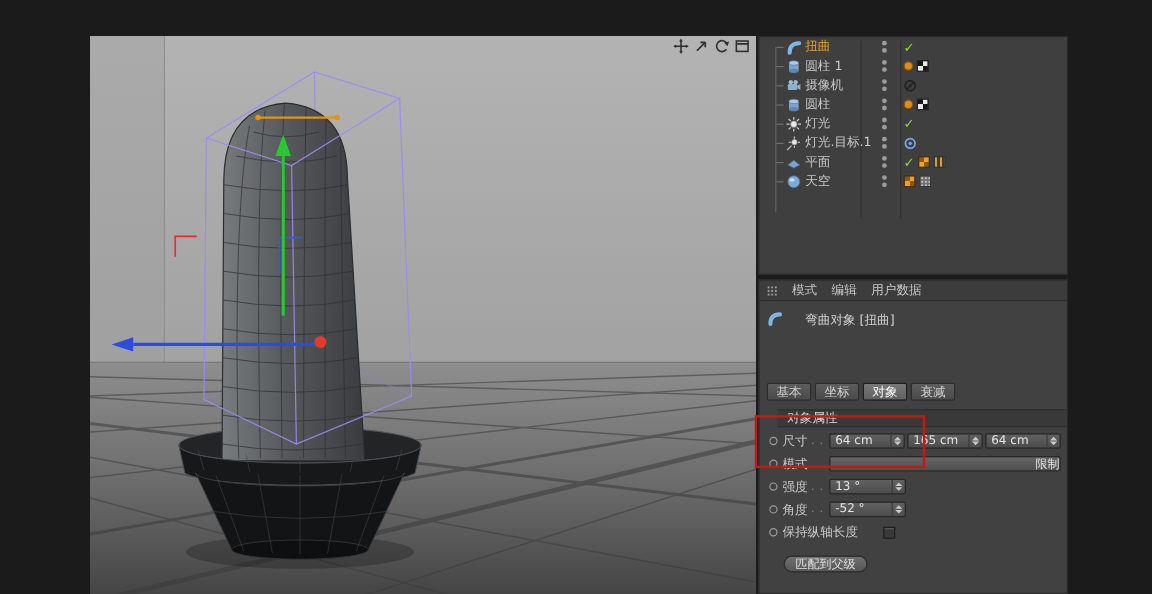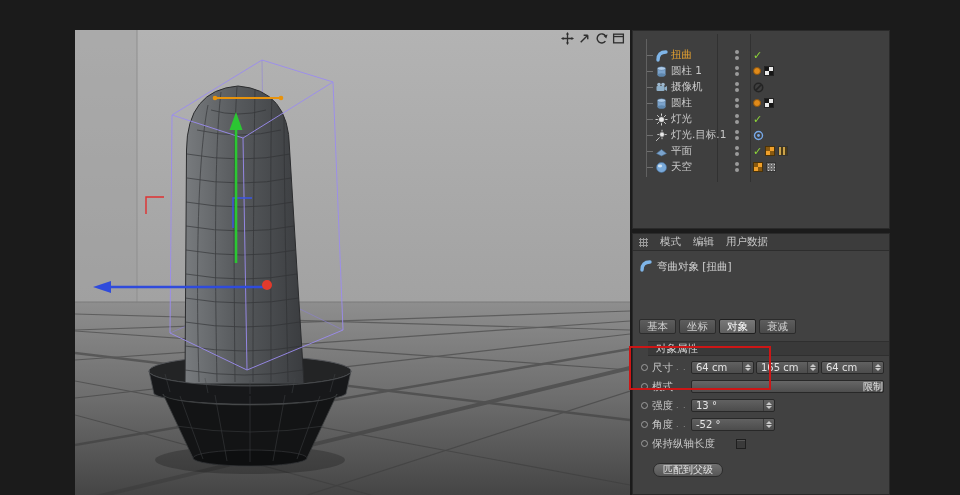--- a/index.html
+++ b/index.html
@@ -10,21 +10,21 @@
   
   .viewport { position:absolute; left:75px; top:30px; width:555px; height:465px;
               background:#a8a8a8; overflow:hidden; }
   .vp-svg { display:block; width:555px; height:465px; }
   .vp-toolbar { position:absolute; right:5px; top:2px; display:flex; gap:4px; }
   .vp-tool { width:13px; height:13px; display:flex; align-items:center; justify-content:center; cursor:pointer; }
 
   
   .om-panel { position:absolute; left:632px; top:30px; width:258px; height:199px;
               background:#3f3f3f; border:1px solid #2a2a2a; }
-  .om-rows { position:relative; padding-top:16px; }
+  .om-rows { position:relative; padding-top:0; }
   .om-tree-line { position:absolute; left:13px; top:8px; height:138px; width:0;
                   border-left:1px solid #848484; opacity:.5; }
   .om-sep { position:absolute; top:3px; height:148px; width:0; border-left:1px solid #2e2e2e; opacity:.8; }
   .om-row { position:relative; height:16px; display:flex; align-items:center; padding-left:10px; cursor:pointer; }
   .stub { width:6px; height:1px; background:#848484; opacity:.7; margin:0 2px 0 4px; flex:none; }
   .om-icon { width:13px; height:13px; flex:none; margin-right:3px; display:flex; align-items:center; }
   .om-label { font-size:10.5px; color:#c8c8c8; white-space:nowrap; }
   .om-row.selected .om-label { color:#e3a030; }
   .om-c1 { position:absolute; left:87px; top:4px; }
   .om-c2 { position:absolute; left:102px; top:3px; }
@@ -44,41 +44,41 @@
                 background:repeating-linear-gradient(90deg,#caa24a 0 2px,#4a3a18 2px 4px); }
 
   
   .am-panel { position:absolute; left:632px; top:233px; width:258px; height:262px;
               background:#414141; border:1px solid #2a2a2a; }
   .am-menubar { height:17px; background:#3c3c3c; border-bottom:1px solid #2d2d2d;
                 display:flex; align-items:center; gap:12px; padding-left:6px; }
   .grip { width:9px; height:9px; background-image:radial-gradient(#9a9a9a 1px, transparent 1.2px);
           background-size:3px 3px; }
   .am-menu-item { font-size:10.5px; color:#c8c8c8; cursor:pointer; }
-  .am-title { display:flex; align-items:center; gap:5px; padding:6px 0 4px 6px; }
+  .am-title { display:flex; align-items:center; gap:19px; padding:6px 0 4px 6px; }
   .am-title-label { font-size:10.5px; color:#d2d2d2; }
   .am-tabs { display:flex; gap:3px; padding:3px 0 0 6px; }
   .tab { height:15px; padding:0 7px; display:flex; align-items:center; font-size:10.5px; color:#cfcfcf;
          background:linear-gradient(#5d5d5d,#4a4a4a); border:1px solid #2c2c2c; border-radius:2px; cursor:pointer;margin-top:36px; }
   .tab.active { background:linear-gradient(#787878,#606060); color:#ffffff; border-color:#202020; }
   .am-section { margin-top:7px; height:15px; background:#393939; border-top:1px solid #2f2f2f;
                 border-bottom:1px solid #2f2f2f; display:flex; align-items:center; padding-left:8px;
                 font-size:10.5px; color:#d8d8d8;margin-left:15px; }
   .props { padding-top:2px; }
   .prop-row { display:flex; align-items:center; height:19px; padding:0 5px 0 8px; }
   .key { width:7px; height:7px; border:1px solid #9d9d9d; border-radius:50%; flex:none; margin-right:4px; }
   .phead { display:flex; align-items:center; width:50px; flex:none; overflow:hidden; white-space:nowrap; }
   .phead.auto { width:auto; overflow:visible;text-align:right; }
   .plabel { font-size:10.5px; color:#cbcbcb; margin-right:3px; flex:none; }
   .pleader { font-size:8px; color:#8f8f8f; letter-spacing:1px; flex:none; }
   .pfields { display:flex; gap:2px; flex:1; }
   .field { flex:1; height:13px; background:linear-gradient(#616161,#4c4c4c); border:1px solid #282828;
            border-radius:2px; display:flex; align-items:center; padding-left:4px; font-size:10px;
            color:#e4e4e4; position:relative; cursor:text; }
-  .field.fixed { flex:none; width:84px; }
+  .field.fixed { flex:none; width:64px; }
   .spinner { margin-left:auto; height:100%; display:flex; flex-direction:column; justify-content:center;
              gap:1px; border-left:1px solid #3a3a3a; padding:0 2px; cursor:pointer; }
   .sp-up { width:0; height:0; border-left:3px solid transparent; border-right:3px solid transparent;
            border-bottom:3px solid #c9c9c9; }
   .sp-dn { width:0; height:0; border-left:3px solid transparent; border-right:3px solid transparent;
            border-top:3px solid #c9c9c9; }
   .dropdown { flex:1; height:13px; background:linear-gradient(#666666,#4e4e4e); border:1px solid #282828;
               border-radius:2px; display:flex; align-items:center; padding-left:6px; font-size:10px;
               color:#e4e4e4; cursor:pointer;justify-content:flex-end; }
   .checkbox { width:10px; height:10px; background:#3a3a3a; border:1px solid #1f1f1f;

